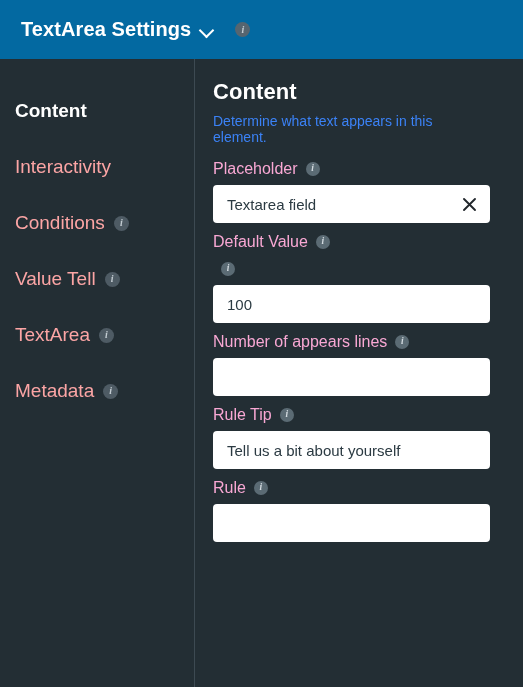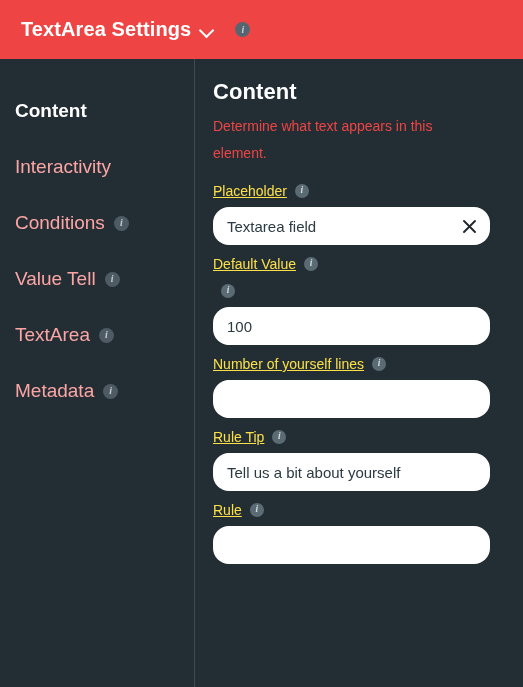--- a/index.html
+++ b/index.html
@@ -21,21 +21,21 @@
     height: 687px;
     overflow: hidden;
   }
 
   
   .titlebar {
     position: absolute;
     left: 0; top: 0;
     width: 523px;
     height: 59px;
-    background: #ef4444;
+    background: #0369a1;
     display: flex;
     align-items: center;
     box-sizing: border-box;
     padding-left: 21px;
   }
   .titlebar-title {
     color: #ffffff;
     font-size: 20px;
     font-weight: bold;
     letter-spacing: 0.1px;
@@ -153,54 +153,53 @@
     overflow: hidden;
   }
   .main-title {
     color: #ffffff;
     font-size: 22px;
     font-weight: bold;
     margin: 0 0 8px 0;
     letter-spacing: 0.1px;
   }
   .main-desc {
-    color: #ef4444;
+    color: #3b82f6;
     font-size: 14px;
-    line-height: 27px;
+    line-height: 16px;
     margin: 8px 0 16px 0;
     max-width: 262px;
   }
 
   .field {
     margin-bottom: 11px;
   }
   .field-label-row {
     display: flex;
     align-items: center;
     margin-bottom: 8px;
     height: 16px;
   }
   .field-label {
-    color: #fde047;
-    font-size: 14px;
+    color: #f9a8d4;
+    font-size: 16px;
     white-space: nowrap;
-    text-decoration: underline;
   }
   .input-wrap {
     position: relative;
     width: 277px;
     height: 38px;
   }
   .text-input {
     width: 277px;
     height: 38px;
     box-sizing: border-box;
     background: #ffffff;
     border: none;
-    border-radius: 16px;
+    border-radius: 4px;
     font-family: "Liberation Sans", sans-serif;
     font-size: 15px;
     color: #2b3a42;
     padding: 0 38px 0 14px;
     outline: none;
     display: block;
   }
   .clear-btn {
     position: absolute;
     right: 10px;
@@ -296,21 +295,21 @@
       <div class="field-label-row">
         <span class="info-icon on-label">i</span>
       </div>
       <div class="input-wrap">
         <input class="text-input" type="text" value="100" style="">
       </div>
     </div>
 
     <div class="field">
       <div class="field-label-row">
-        <span class="field-label">Number of yourself lines</span>
+        <span class="field-label">Number of appears lines</span>
         <span class="info-icon on-label">i</span>
       </div>
       <div class="input-wrap">
         <input class="text-input" type="text" value="" style="">
       </div>
     </div>
 
     <div class="field">
       <div class="field-label-row">
         <span class="field-label">Rule Tip</span>

